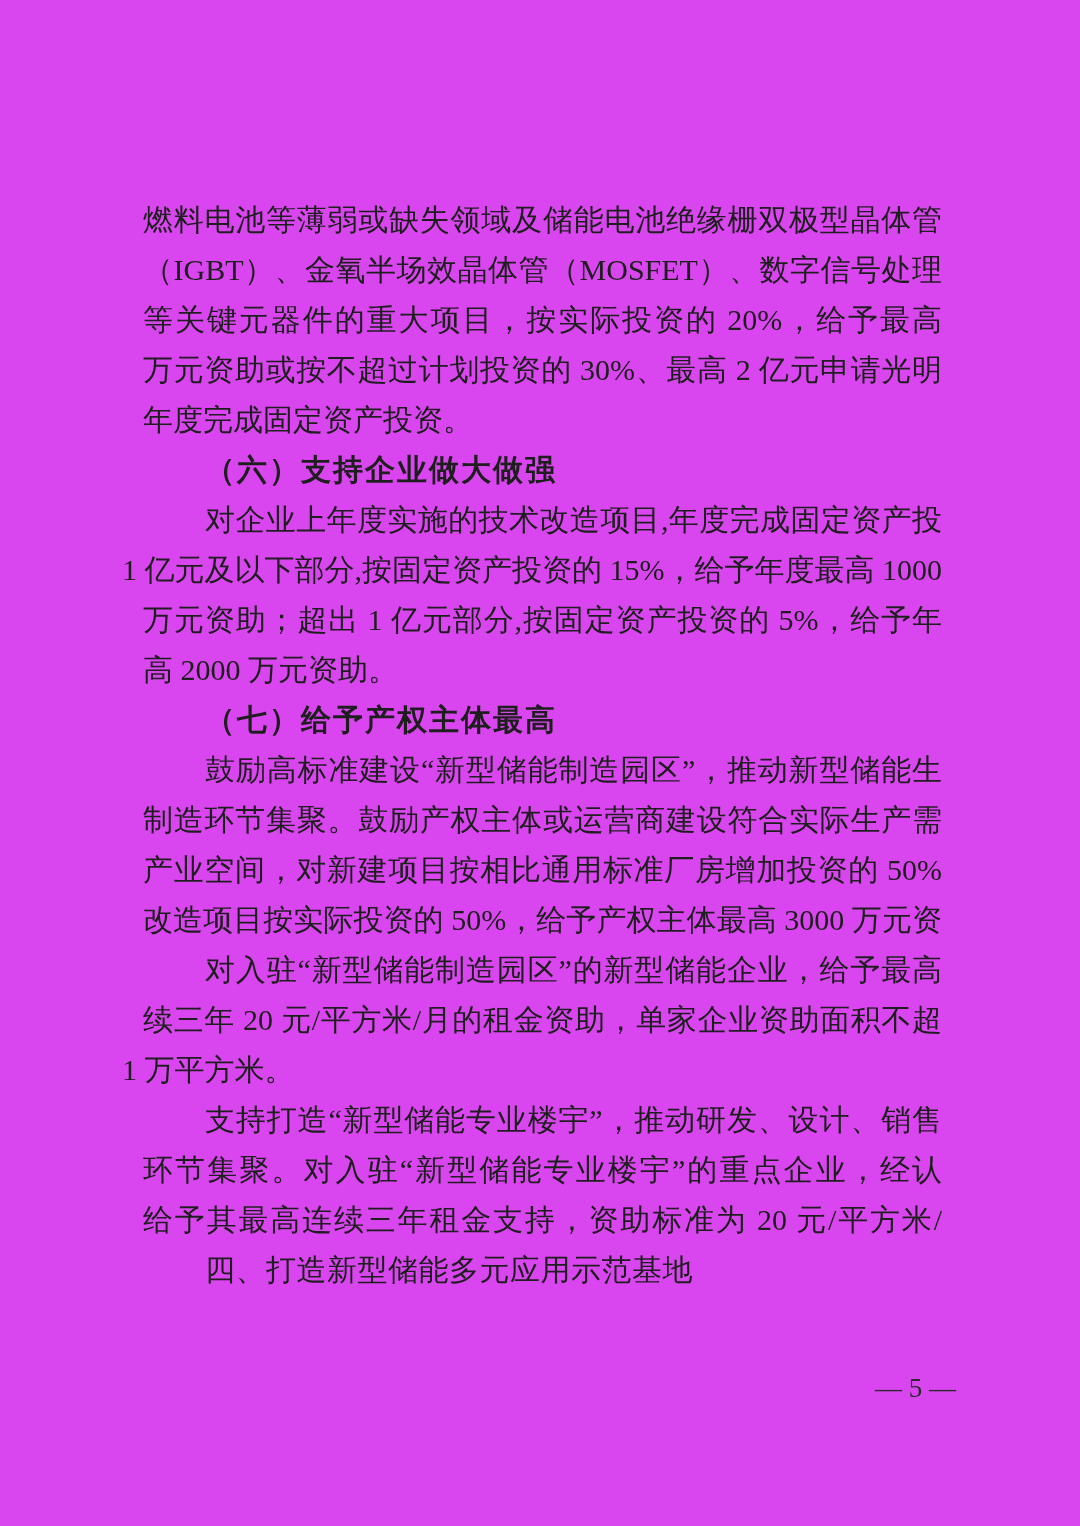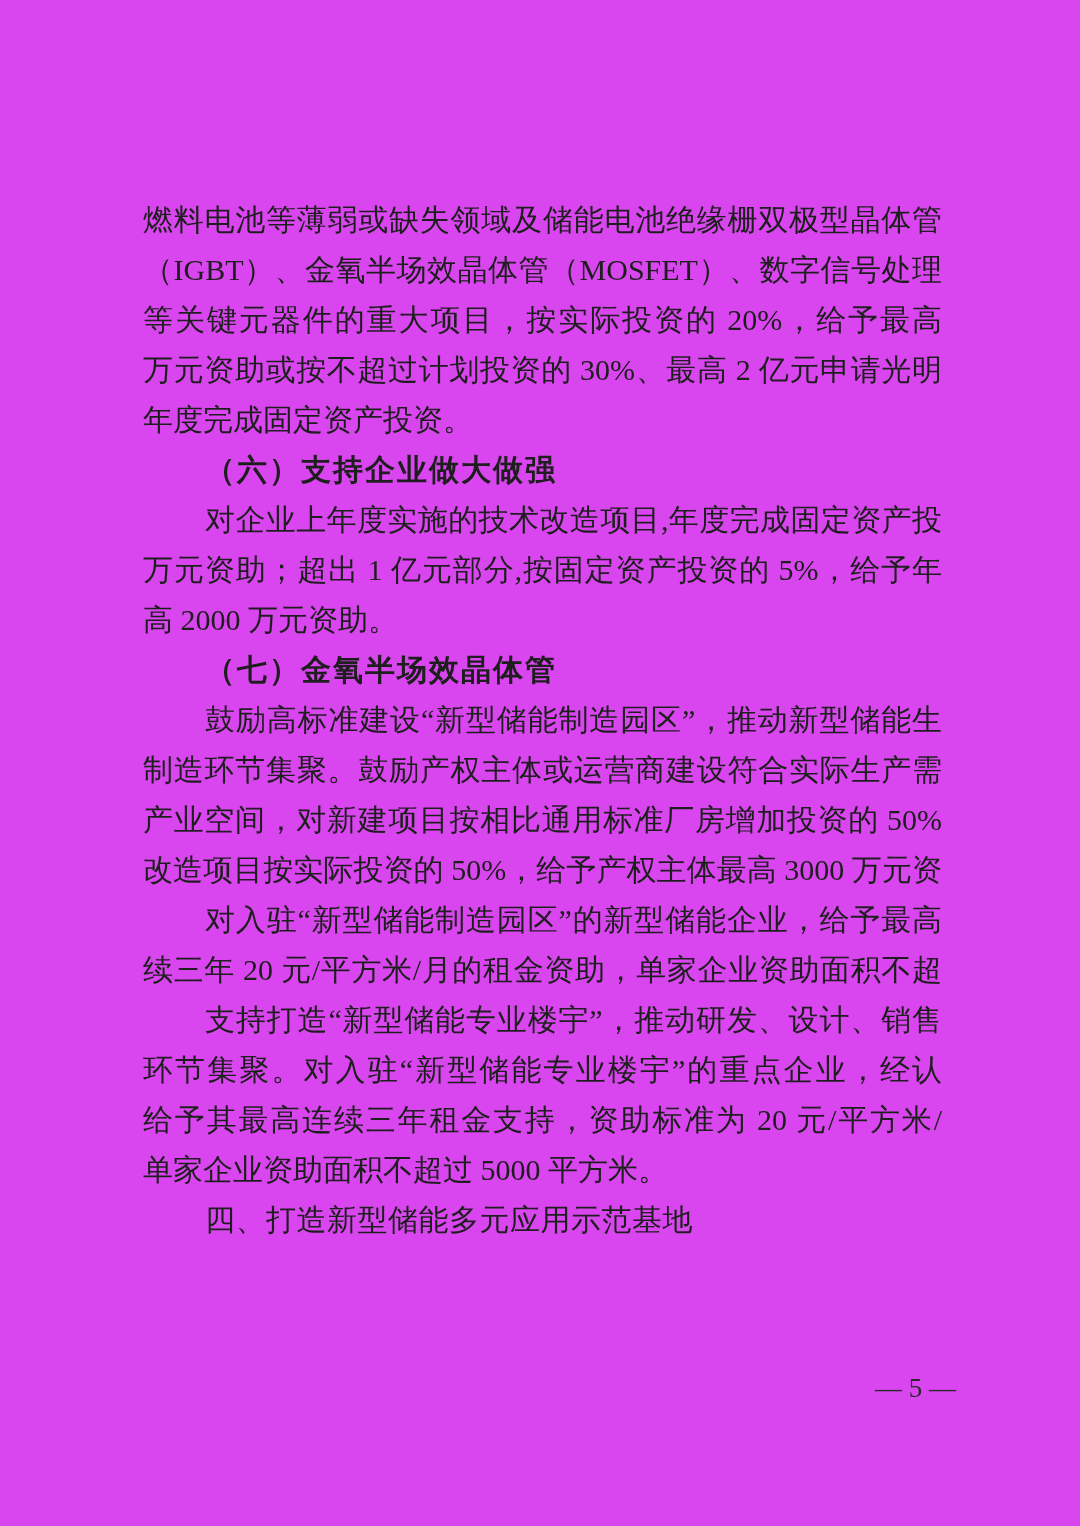--- a/index.html
+++ b/index.html
@@ -73,29 +73,30 @@
 
 <div class="page">
   <div class="doc-body">
     <div class="ln j">燃料电池等薄弱或缺失领域及储能电池绝缘栅双极型晶体管</div>
     <div class="ln j">（IGBT）、金氧半场效晶体管（MOSFET）、数字信号处理（DSP）</div>
     <div class="ln j">等关键元器件的重大项目，按实际投资的 20%，给予最高 5000</div>
     <div class="ln j">万元资助或按不超过计划投资的 30%、最高 2 亿元申请光明区政</div>
     <div class="ln">年度完成固定资产投资。</div>
     <div class="ln ind h-kai">（六）支持企业做大做强</div>
     <div class="ln j ind">对企业上年度实施的技术改造项目,年度完成固定资产投资</div>
+    <div class="ln j hang">1 亿元及以下部分,按固定资产投资的 15%，给予年度最高 1000</div>
     <div class="ln j">万元资助；超出 1 亿元部分,按固定资产投资的 5%，给予年度最</div>
     <div class="ln">高 2000 万元资助。</div>
-    <div class="ln ind h-kai">（七）金氧半场效晶体管</div>
+    <div class="ln ind h-kai">（七）给予产权主体最高</div>
     <div class="ln j ind">鼓励高标准建设“新型储能制造园区”，推动新型储能生产</div>
     <div class="ln j">制造环节集聚。鼓励产权主体或运营商建设符合实际生产需求的</div>
     <div class="ln j">产业空间，对新建项目按相比通用标准厂房增加投资的 50%或对</div>
     <div class="ln j">改造项目按实际投资的 50%，给予产权主体最高 3000 万元资助。</div>
     <div class="ln j ind">对入驻“新型储能制造园区”的新型储能企业，给予最高连</div>
     <div class="ln j">续三年 20 元/平方米/月的租金资助，单家企业资助面积不超过</div>
+    <div class="ln hang">1 万平方米。</div>
     <div class="ln j ind">支持打造“新型储能专业楼宇”，推动研发、设计、销售等</div>
     <div class="ln j">环节集聚。对入驻“新型储能专业楼宇”的重点企业，经认定，</div>
     <div class="ln j">给予其最高连续三年租金支持，资助标准为 20 元/平方米/月，</div>
-    <div class="ln">单家企业资助面积不超过 5000 平方米。</div>
     <div class="ln ind h-hei">四、打造新型储能多元应用示范基地</div>
   </div>
   <div class="page-number">— 5 —</div>
 </div>
 
 </body></html>

